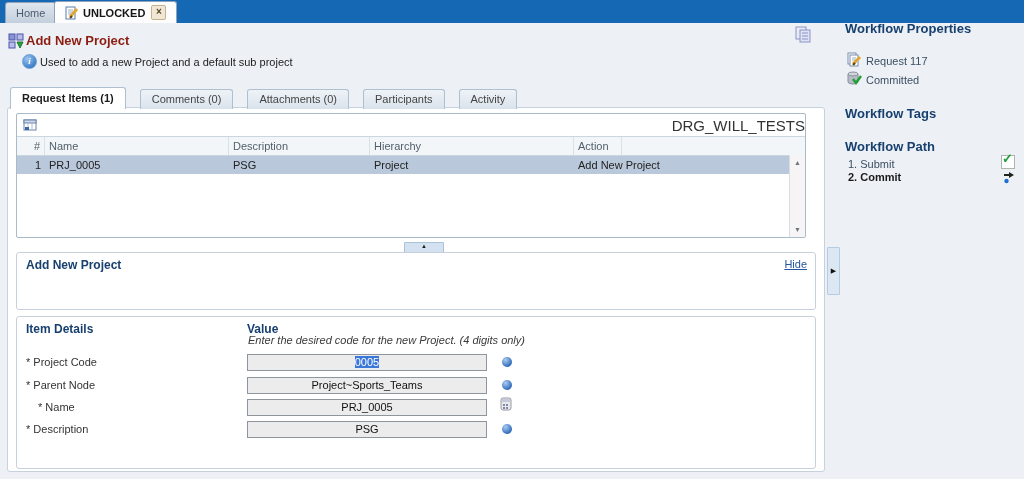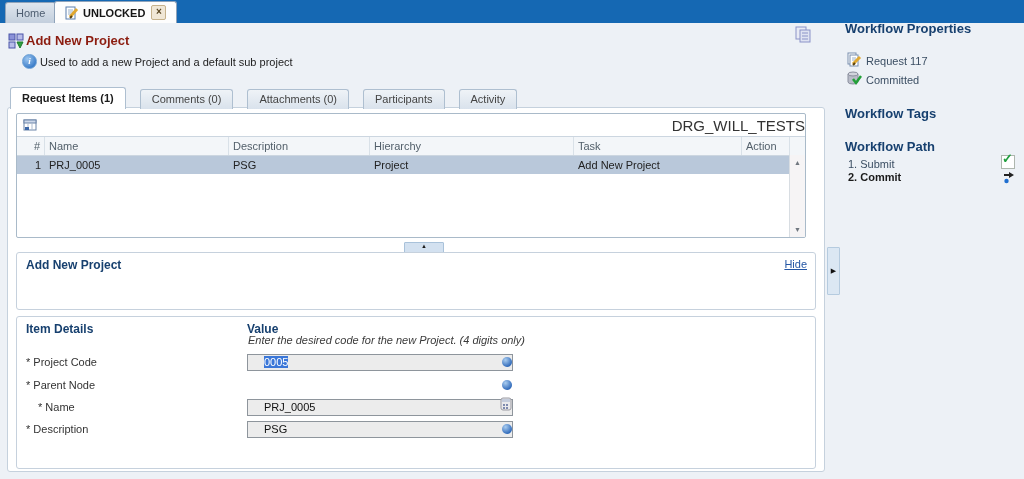--- a/index.html
+++ b/index.html
@@ -57,21 +57,21 @@
               text-align:center;color:#1a1a1a;}
 
   
   .section{position:absolute;left:16px;width:798px;background:#fff;border:1px solid #c6d1dd;border-radius:3px;}
   .sec-title{position:absolute;left:9px;top:5px;font-size:12px;font-weight:bold;color:#17406f;}
   .hide-link{position:absolute;right:8px;top:5px;font-size:11px;color:#2456a4;text-decoration:underline;cursor:pointer;}
   .col-hdr{position:absolute;top:5px;font-size:12px;font-weight:bold;color:#17406f;}
   .hint{position:absolute;left:231px;top:17px;font-size:11px;font-style:italic;color:#3a3a3a;}
   .flabel{position:absolute;left:9px;font-size:11px;color:#333;}
   .finput{position:absolute;left:230px;width:232px;height:13px;background:#ececec;
-          border:1px solid #8e959c;font-size:11px;line-height:13px;color:#111;padding:1px 16px;}
+          border:1px solid #8e959c;font-size:11px;line-height:13px;color:#111;padding:1px 3px;text-align:center;}
   .selval{background:#3b77d8;color:#fff;}
   .bluedot{position:absolute;left:485px;width:10px;height:10px;border-radius:50%;
            background:radial-gradient(circle at 35% 30%,#aacdf0,#2b66b8 75%);}
 
   
   .vsplit{position:absolute;left:827px;top:247px;width:11px;height:46px;background:#dbe7f3;
           border:1px solid #b5cbdf;border-radius:1px;font-size:7px;color:#111;
           text-align:center;line-height:46px;}
 
   
@@ -149,21 +149,20 @@
             <rect x="2" y="9" width="4" height="3" fill="#3a66a8"></rect>
           </svg>
       </span>
       <span>DRG_WILL_TESTS</span>
     </div>
     <div class="ghead">
       <div class="cell c0">#</div>
       <div class="cell c1">Name</div>
       <div class="cell c2">Description</div>
       <div class="cell c3">Hierarchy</div>
-      <div class="cell c4">Task</div>
       <div class="cell c5">Action</div>
       <div class="cell c6" style="border-right:none;"></div>
     </div>
     <div class="grow">
       <div class="cell c0">1</div>
       <div class="cell c1">PRJ_0005</div>
       <div class="cell c2">PSG</div>
       <div class="cell c3">Project</div>
       <div class="cell c4">Add New Project</div>
       <div class="cell c5"></div>
@@ -186,20 +185,23 @@
     <div class="col-hdr" style="left:230px;">Value</div>
     <div class="hint">Enter the desired code for the new Project. (4 digits only)</div>
 
     <div class="flabel" style="top:39px;">* Project Code</div>
     <div class="finput" style="top:37px;">
       <span class="selval">0005</span>
     </div>
     <span class="bluedot" style="top:40px;"></span>
 
     <div class="flabel" style="top:62px;">* Parent Node</div>
+    <div class="finput" style="top:60px;">
+      <span>Project~Sports_Teams</span>
+    </div>
     <span class="bluedot" style="top:63px;"></span>
 
     <div class="flabel" style="top:84px;margin-left:12px;">* Name</div>
     <div class="finput" style="top:82px;">
       <span>PRJ_0005</span>
     </div>
     <span class="icon-abs" style="left:483px;top:80px;">
       <svg width="13" height="14" viewBox="0 0 13 14">
           <rect x="1" y="1" width="10" height="12" rx="2" fill="#e9e9ec" stroke="#9a9aa2"></rect>
           <rect x="2" y="2" width="8" height="3" fill="#c4ccdc"></rect>

